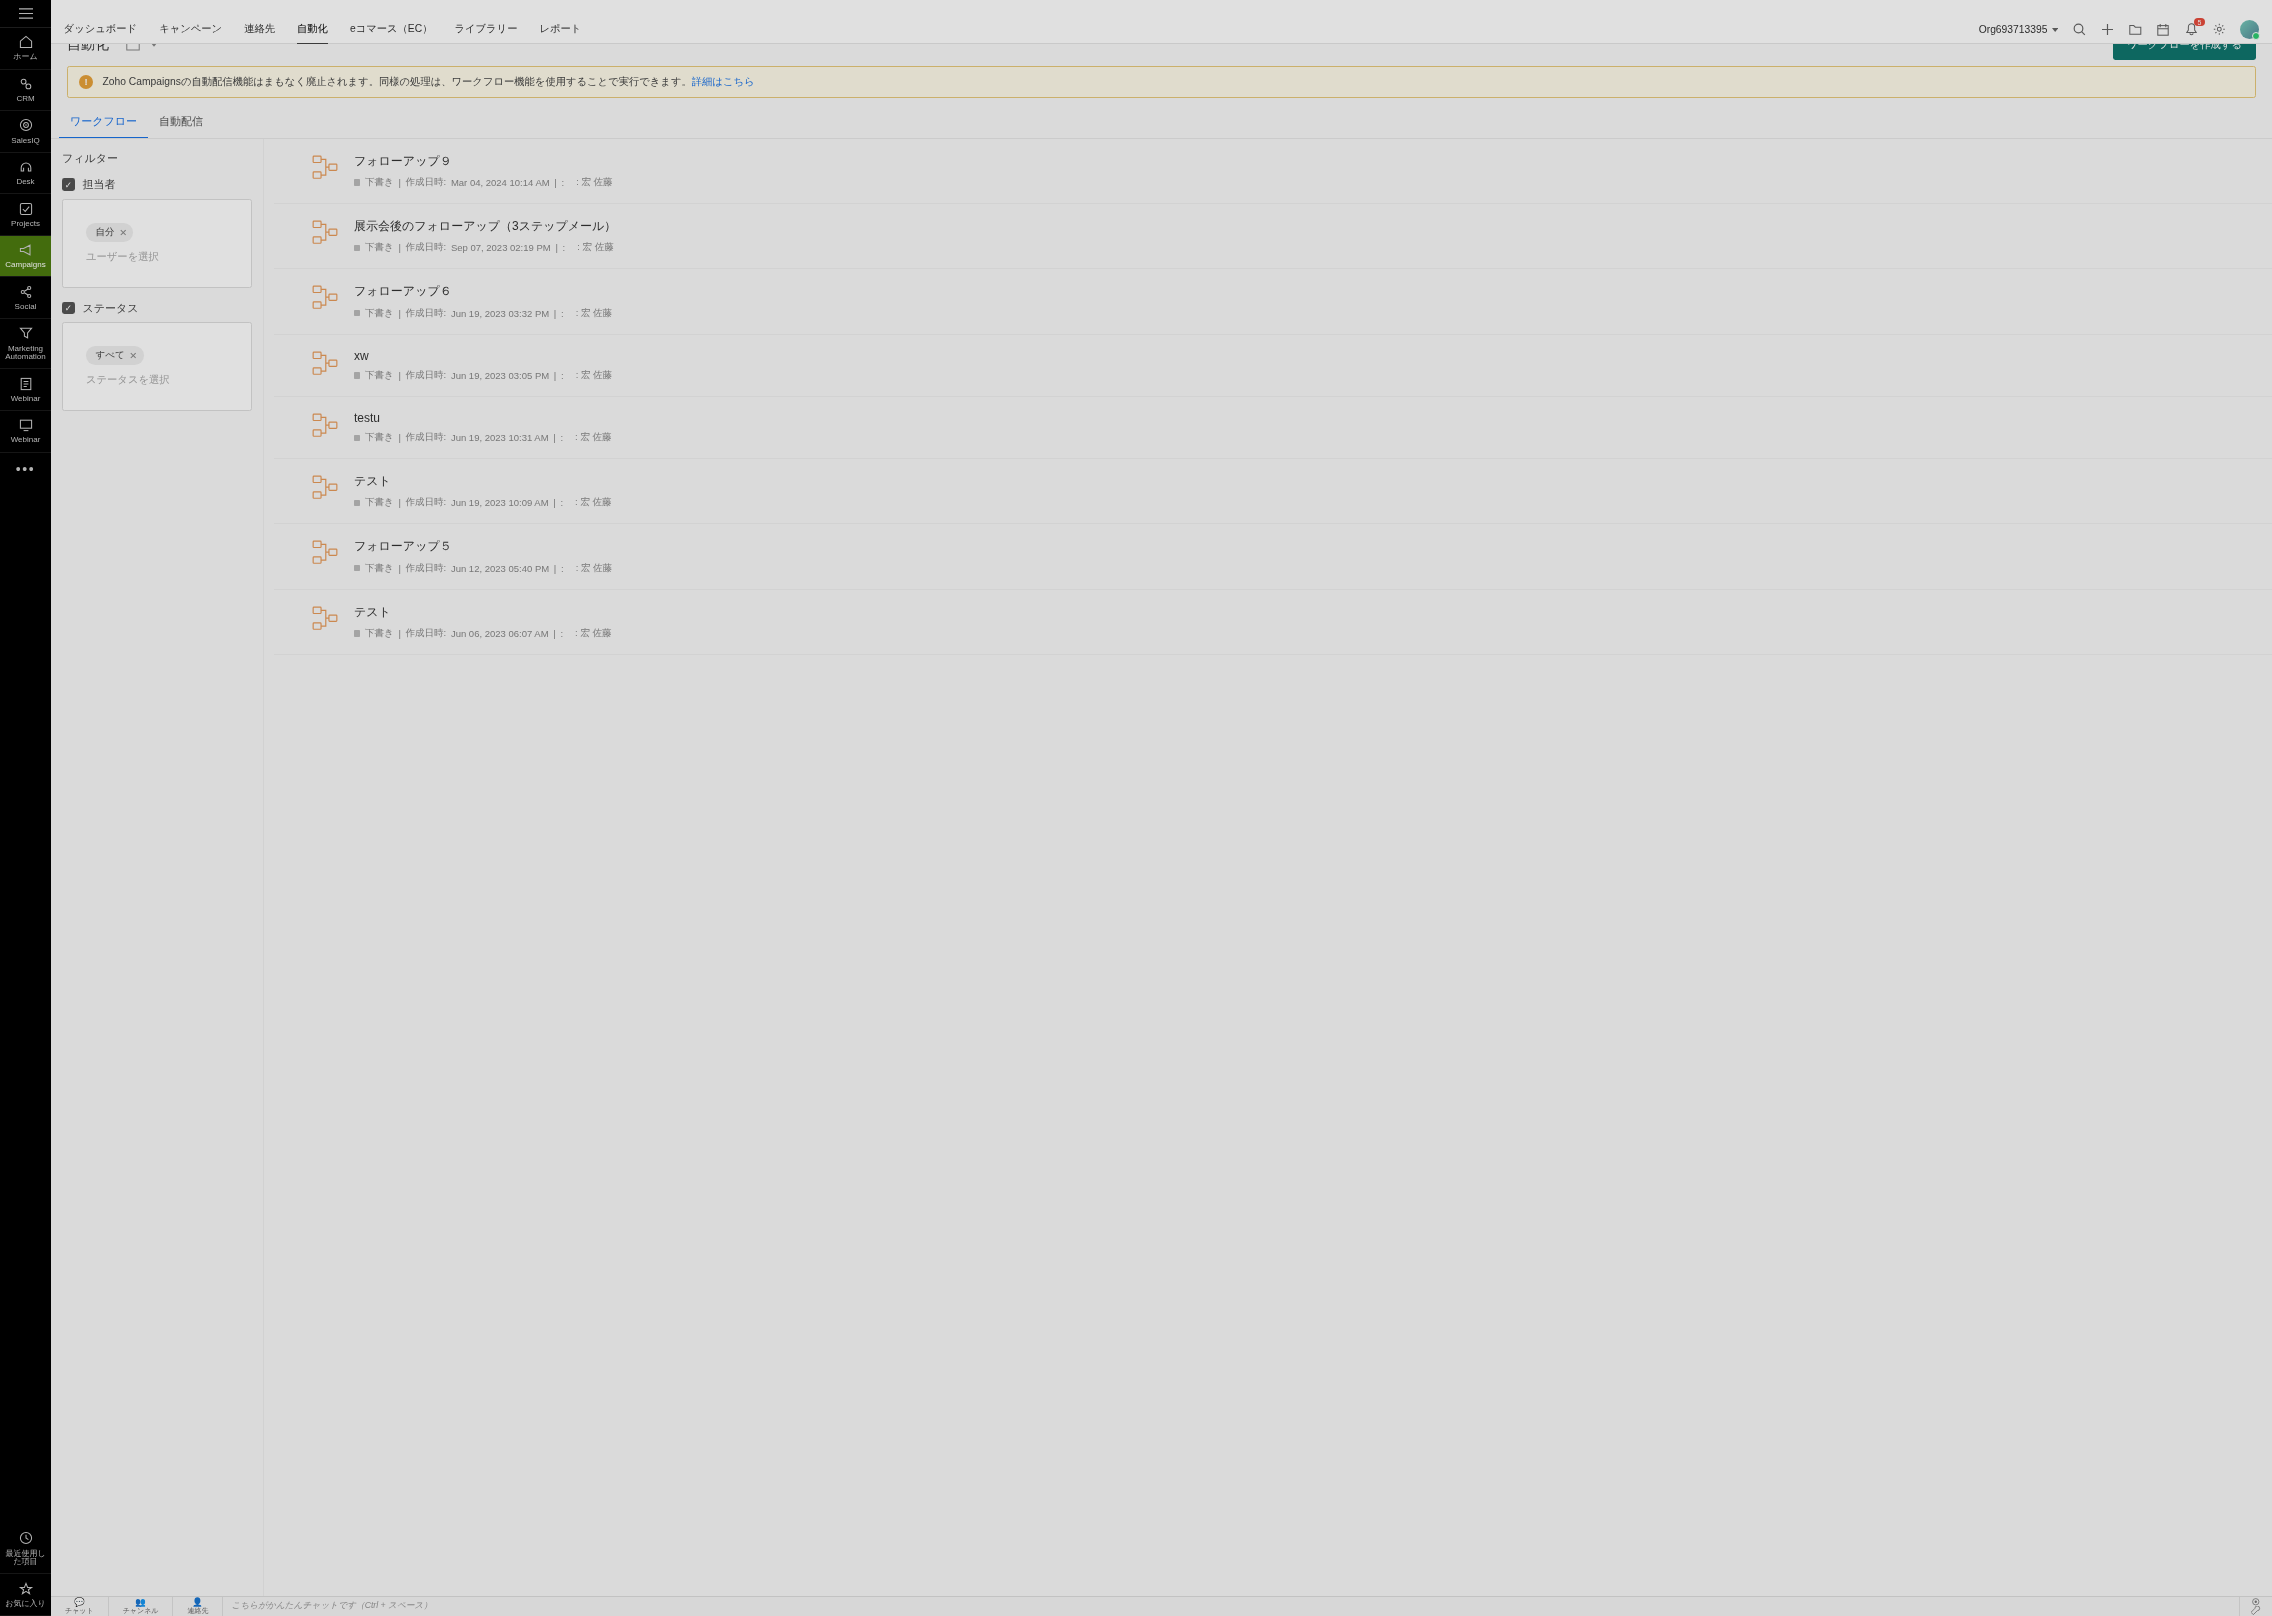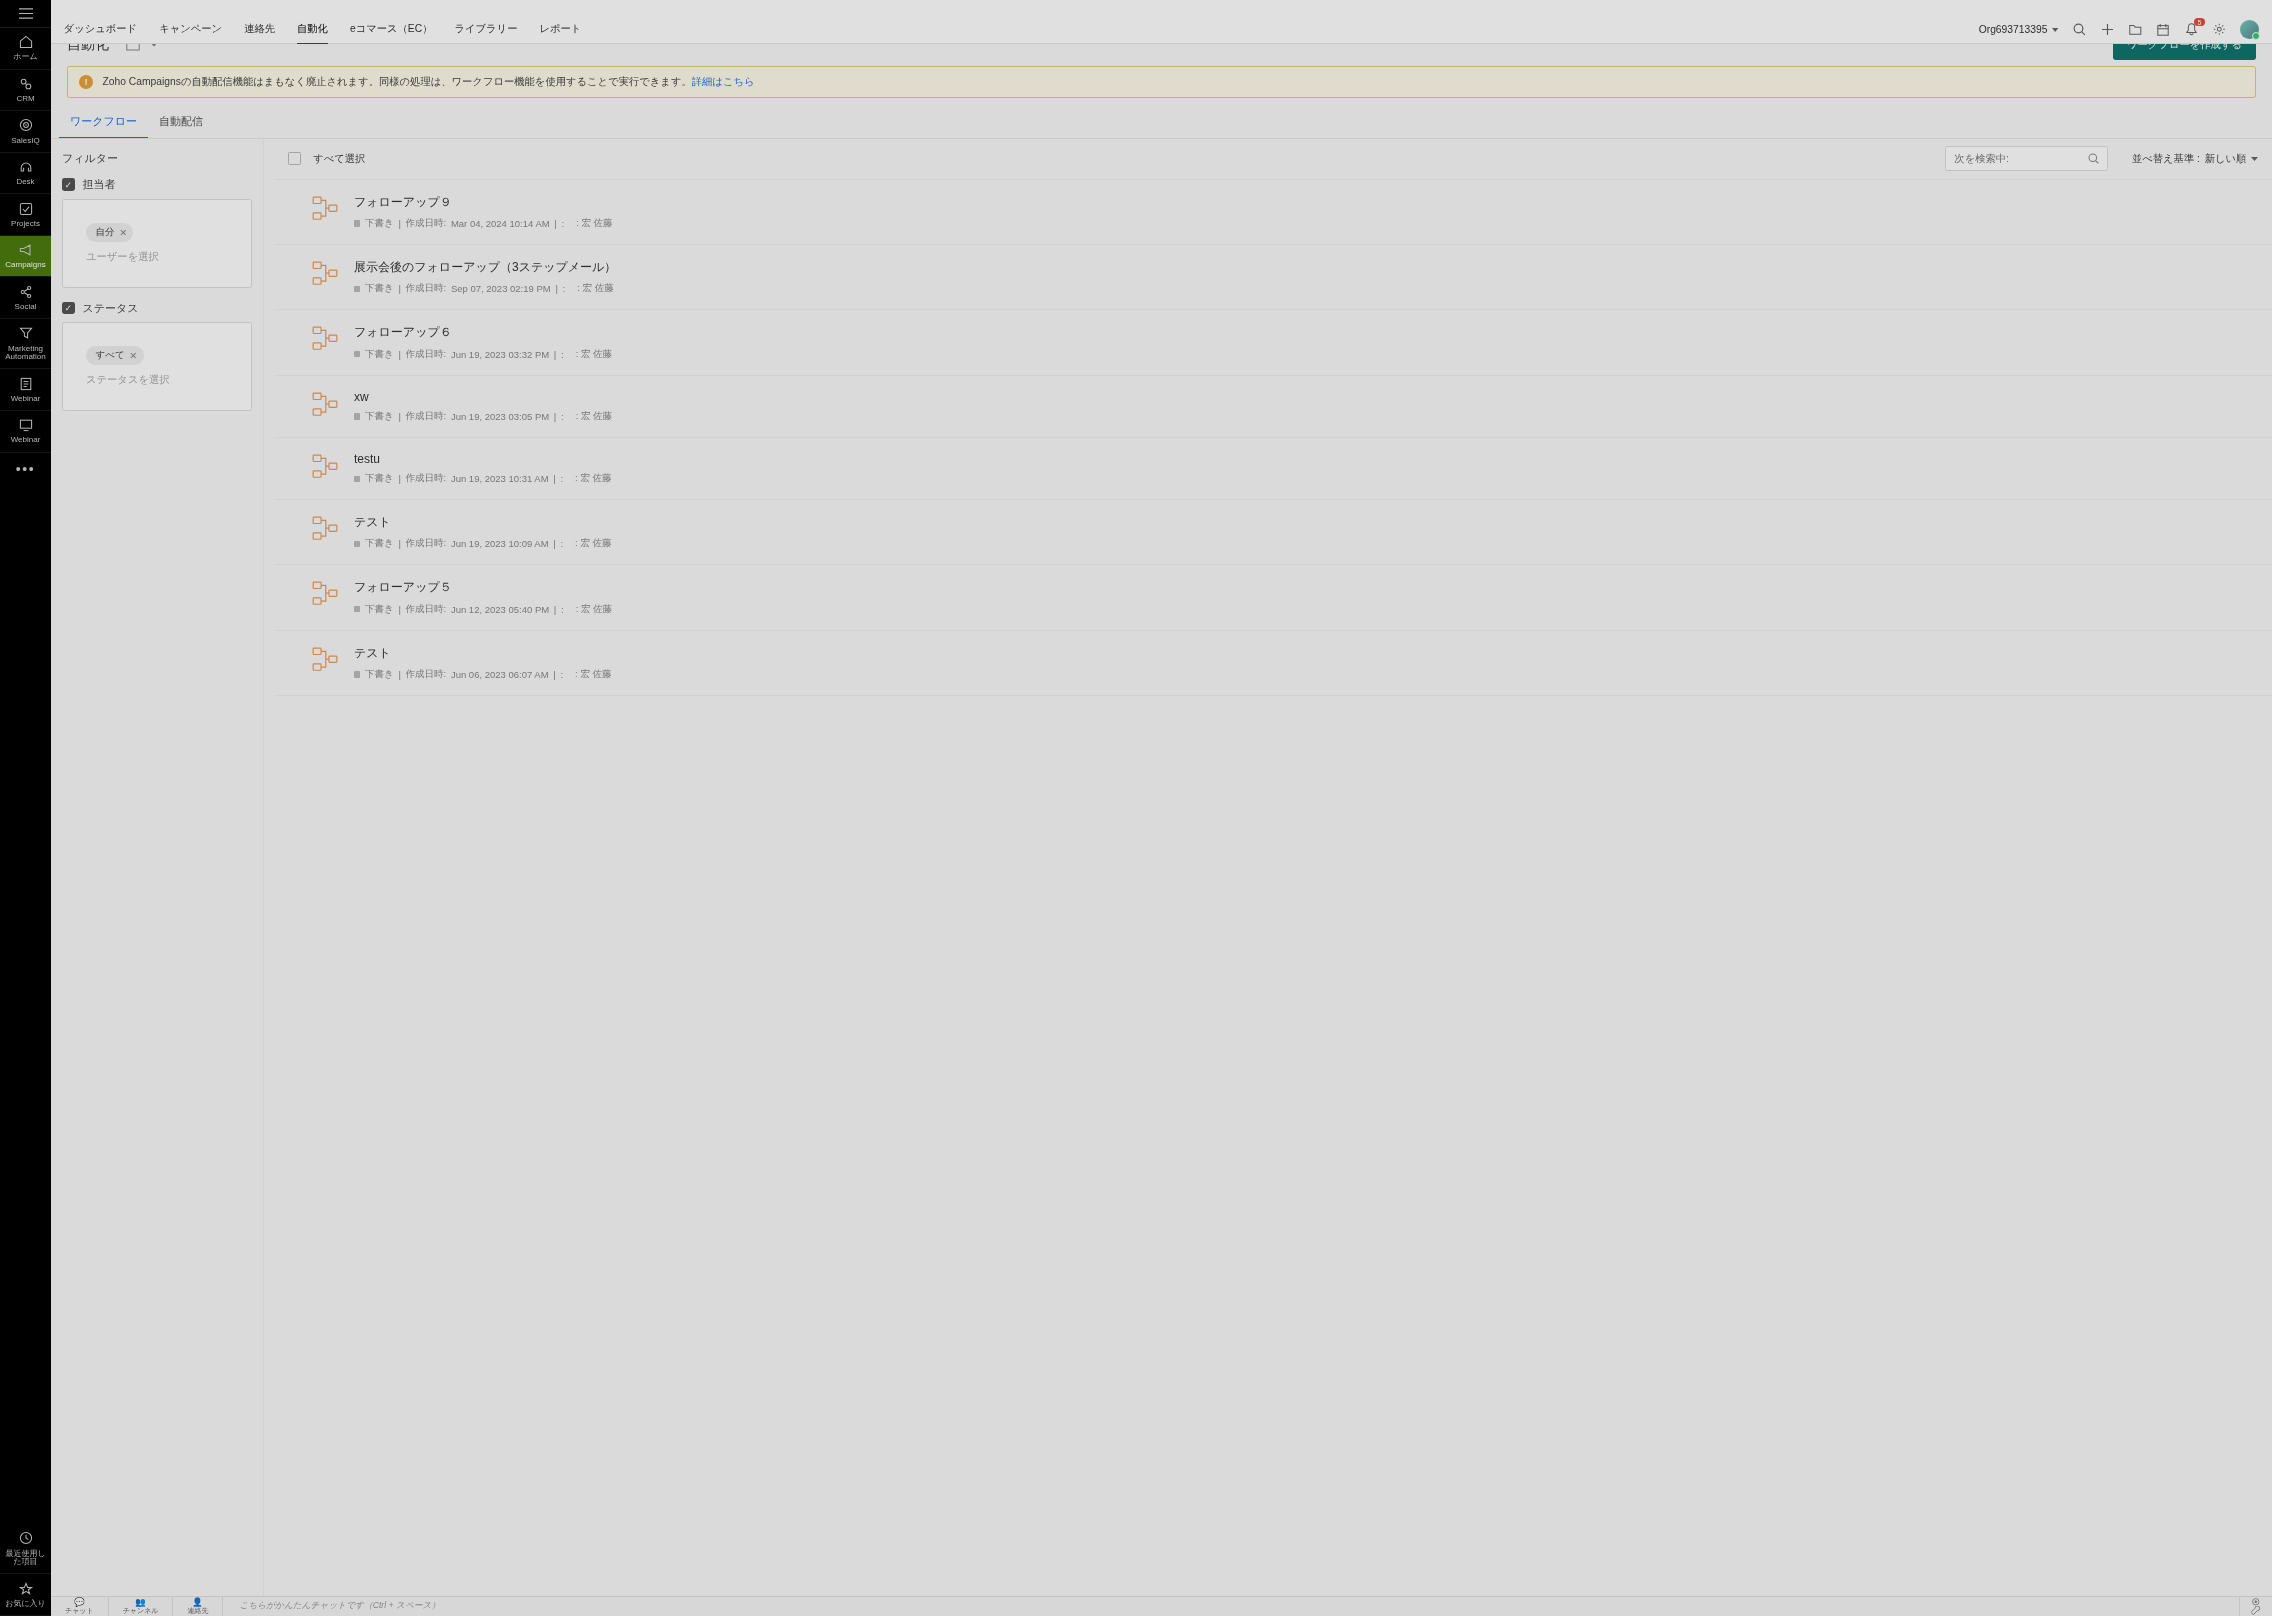--- a/index.html
+++ b/index.html
@@ -78,21 +78,21 @@
 .wf-meta { font-size: 9.5px; color: #888; display: flex; align-items: center; gap: 4.7px; flex-wrap: wrap; }
 .wf-meta .dot { width: 6.3px; height: 6.3px; background: #bbb; border-radius: 0.8px; }
 .wf-scroll::-webkit-scrollbar { width: 6.3px; }
 .wf-scroll::-webkit-scrollbar-thumb { background: #ccc; border-radius: 3.2px; }
 
 
 .bottom-bar { position: fixed; left: 51px; right: 0; bottom: 0; height: 20.5px; background: #f5f5f5; border-top: 0.8px solid #ddd; display: flex; align-items: center; font-size: 8.7px; color: #666; z-index: 60; }
 .bb-item { display: flex; flex-direction: column; align-items: center; justify-content: center; padding: 0 14px; border-right: 0.8px solid #e0e0e0; height: 100%; cursor: pointer; }
 .bb-item .mini-ico { font-size: 8.7px; line-height: 1; }
 .bb-item .mini-lbl { font-size: 7px; line-height: 1; }
-.bb-chat { flex: 1; padding: 0 16px; color: #999; font-style: italic; }
+.bb-chat { flex: 1; padding: 0 8px; color: #999; font-style: italic; }
 .bb-right { display: flex; align-items: flex-end; height: 100%; flex-direction: column; }
 .bb-ico { width: 33px; height: 100%; display: flex; align-items: center; justify-content: center; border-left: 0.8px solid #e0e0e0; cursor: pointer; color: #777; }
 
 svg { display: block; }
 </style>
 </head>
 <body>
 
 <div class="left-rail">
   <div class="rail-hamburger">
@@ -318,38 +318,20 @@
        </div>
        <div class="chip-box">
          <span class="chip">すべて<span class="x">✕</span></span>
          <div class="chip-placeholder">ステータスを選択</div>
        </div>
      </div>
         </div>
     </div>
 
     <div class="wf-list-wrap">
-      <div class="list-toolbar">
-        <div class="sel-all-chk"></div>
-        <div class="sel-all-lbl">すべて選択</div>
-        <div class="search-box">
-          <input placeholder="次を検索中:" style="">
-          <svg width="11" height="11" viewBox="0 0 16 16">
-              <circle cx="7" cy="7" r="5.5" stroke="#888" fill="none" stroke-width="1.5"></circle>
-              <path d="M11 11l4 4" stroke="#888" stroke-width="1.5"></path>
-            </svg>
-        </div>
-        <div class="sort-lbl">
-          <span>並べ替え基準 :</span>
-          <span>新しい順</span>
-          <svg width="7" height="4" viewBox="0 0 9 5">
-              <path d="M0 0l4.5 5L9 0" fill="#666"></path>
-            </svg>
-        </div>
-      </div>
       <div class="wf-list wf-scroll" id="wf-list">
           <div class="wf-item">
        <div class="wf-icon">
               <svg width="30" height="30" viewBox="0 0 38 38">
   <rect x="4" y="4" width="10" height="8" rx="1" stroke="#e89b5a" fill="none" stroke-width="1.5"></rect>
   <rect x="24" y="14" width="10" height="8" rx="1" stroke="#e89b5a" fill="none" stroke-width="1.5"></rect>
   <rect x="4" y="24" width="10" height="8" rx="1" stroke="#e89b5a" fill="none" stroke-width="1.5"></rect>
   <path d="M14 8h6v10h4M14 28h6V18" stroke="#e89b5a" fill="none" stroke-width="1.5"></path>
 </svg>
             </div>

